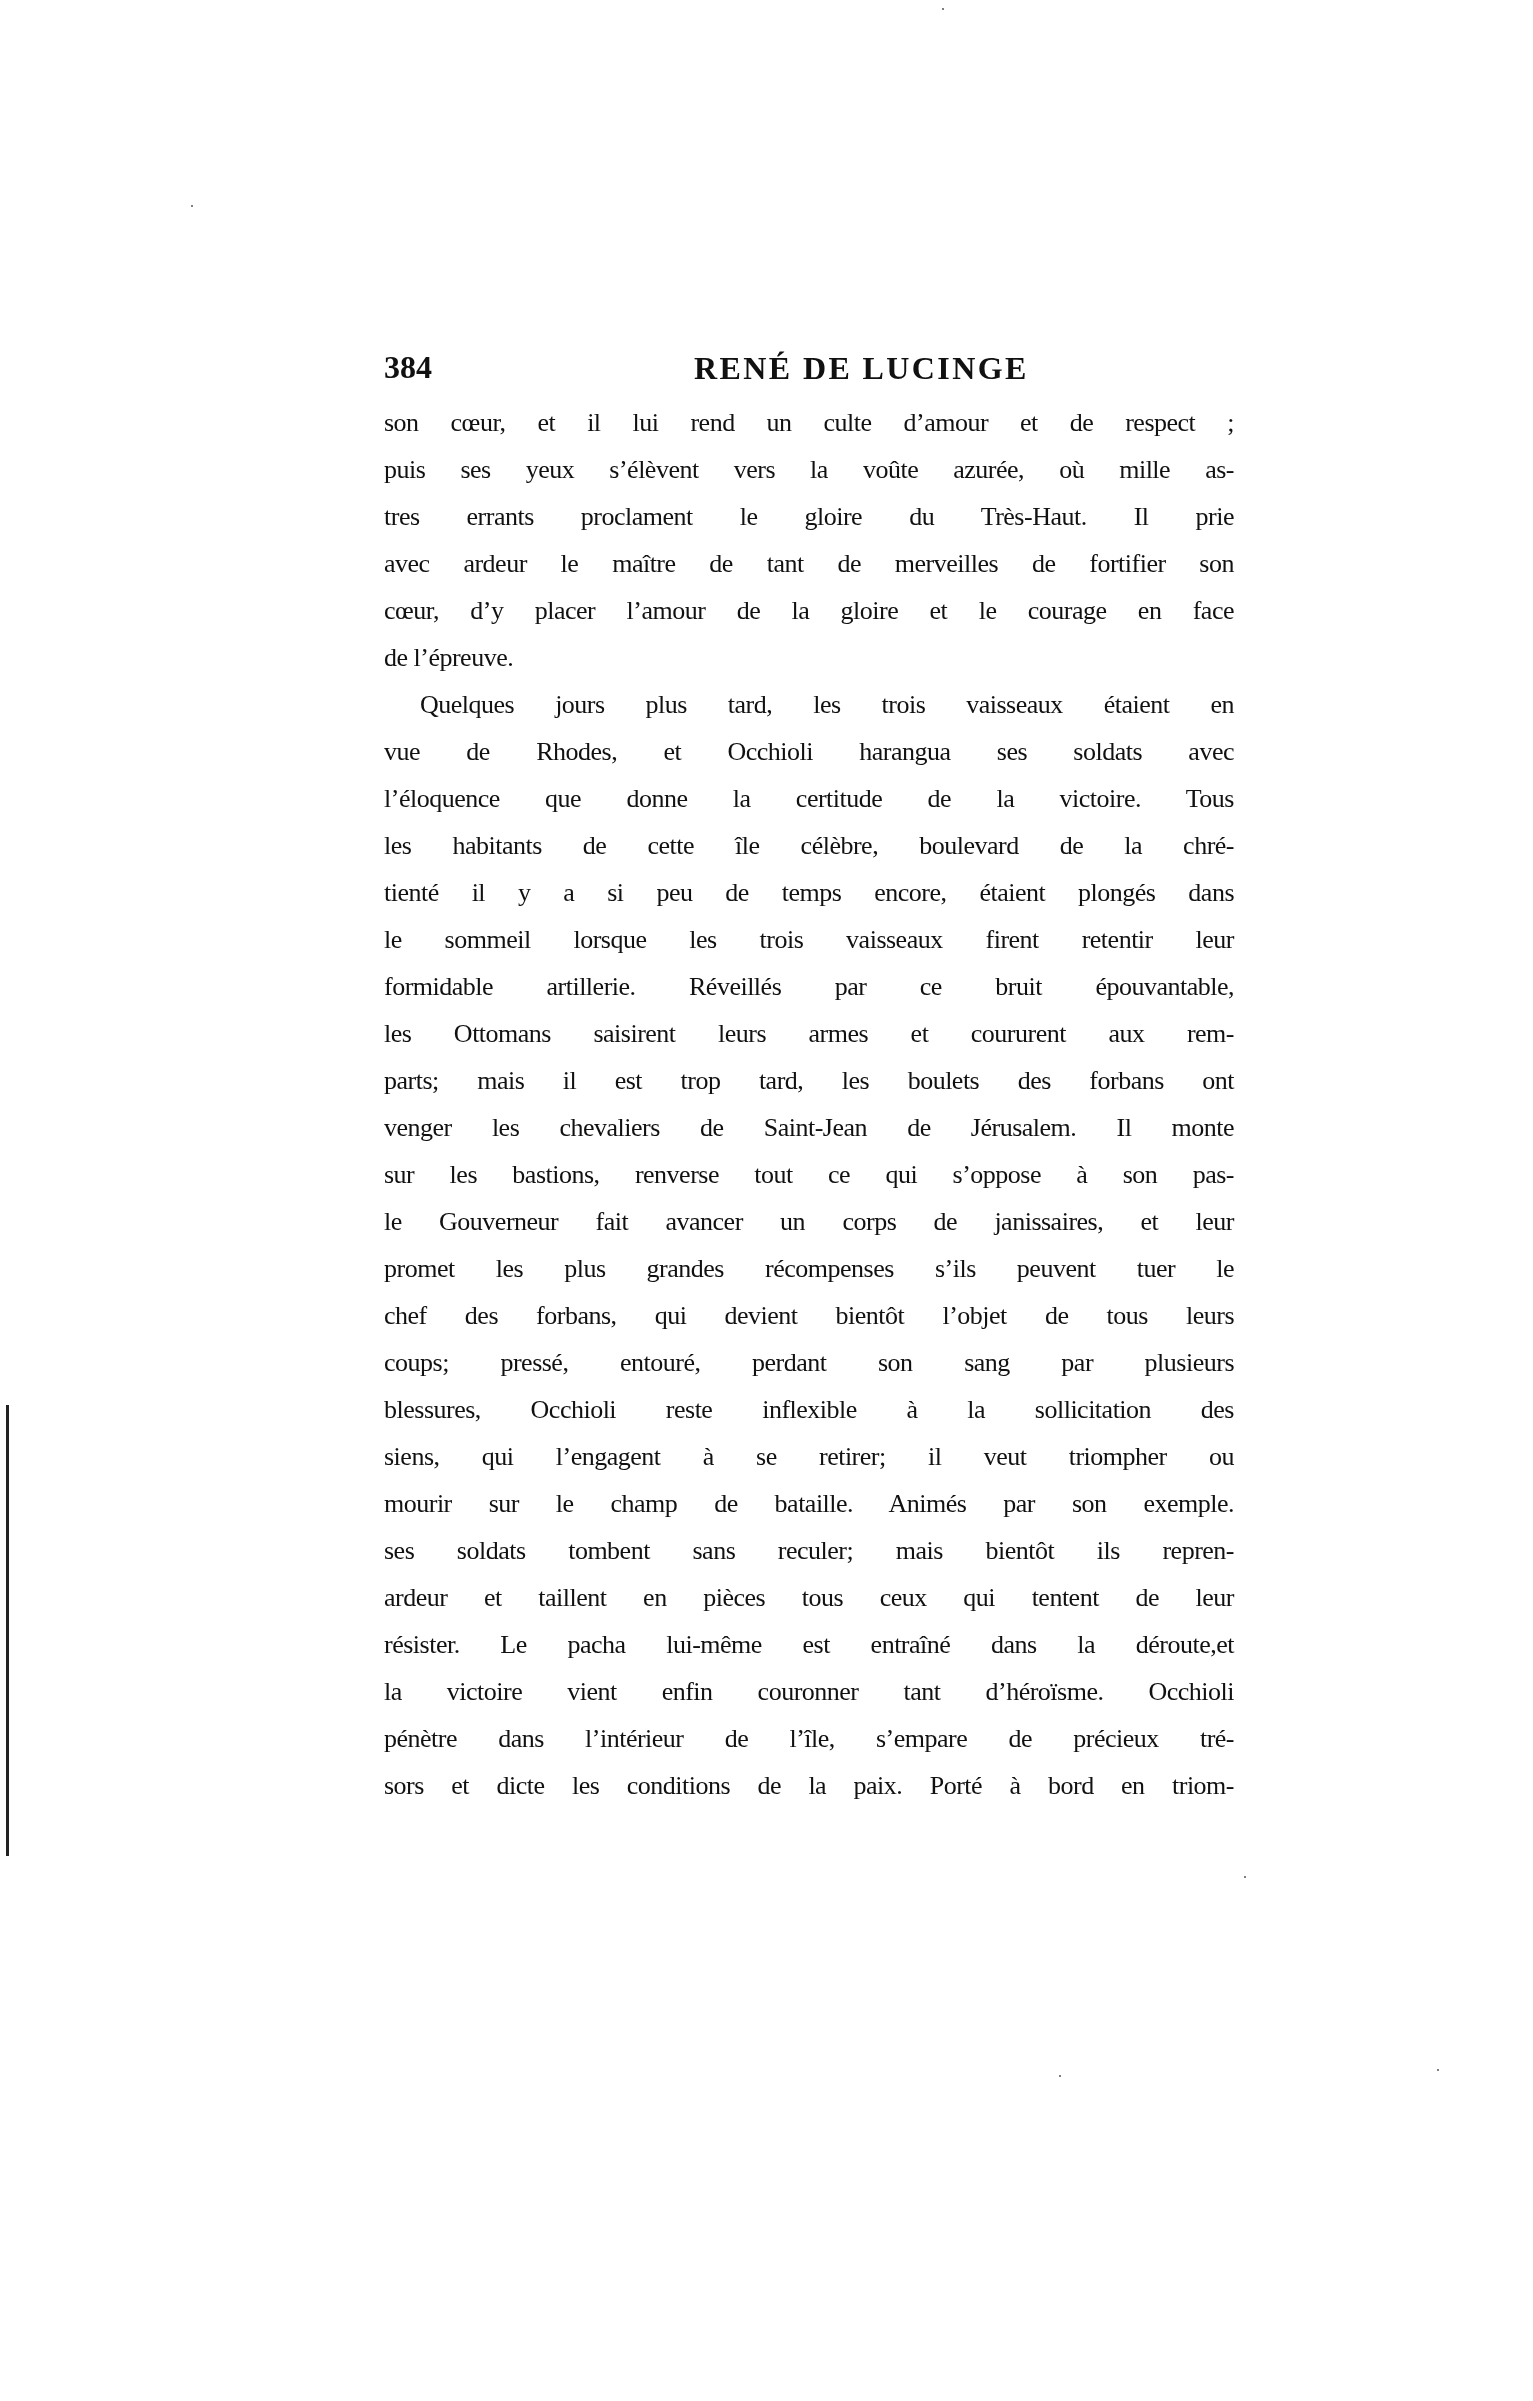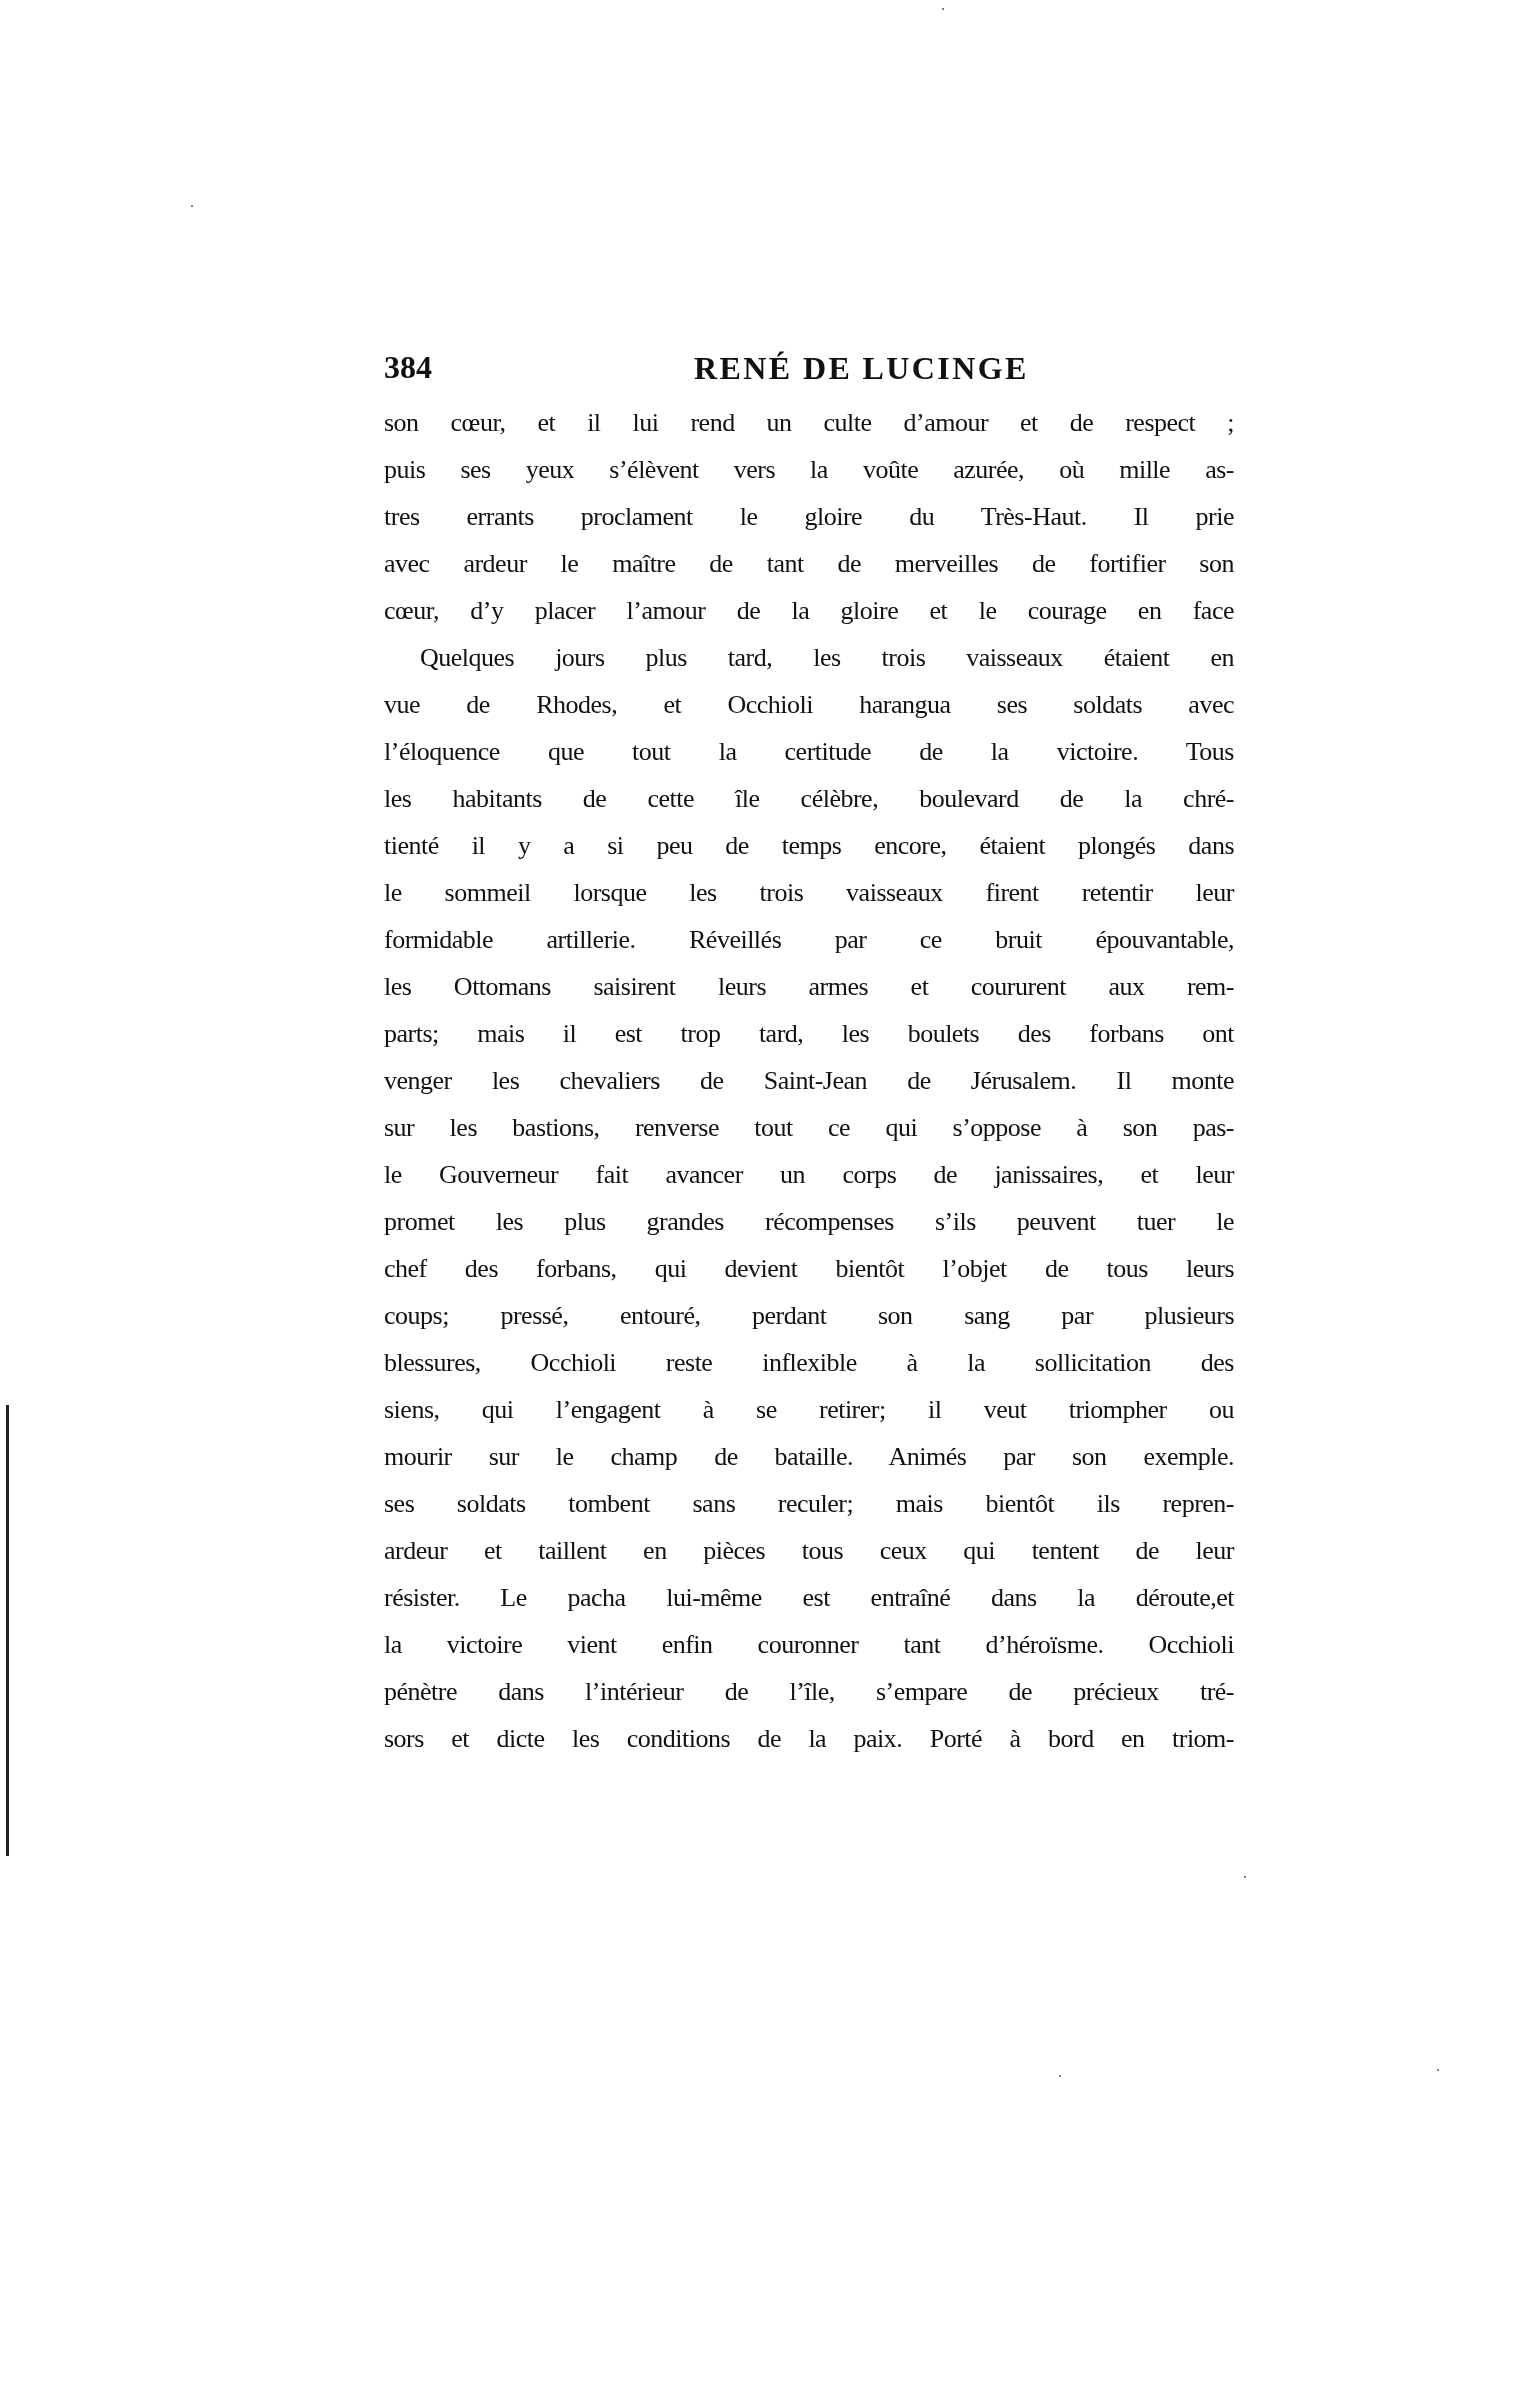--- a/index.html
+++ b/index.html
@@ -33,25 +33,26 @@
     <span class="running-title">RENÉ DE LUCINGE</span>
   </div>
 
   <div class="body-text">
     <div class="paragraph">
       <span class="line">son cœur, et il lui rend un culte d’amour et de respect ;</span>
       <span class="line">puis ses yeux s’élèvent vers la voûte azurée, où mille as-</span>
       <span class="line">tres errants proclament le gloire du Très-Haut. Il prie</span>
       <span class="line">avec ardeur le maître de tant de merveilles de fortifier son</span>
       <span class="line">cœur, d’y placer l’amour de la gloire et le courage en face</span>
+      <span class="line last">de l’épreuve.</span>
     </div>
     <div class="paragraph">
       <span class="line indent">Quelques jours plus tard, les trois vaisseaux étaient en</span>
       <span class="line">vue de Rhodes, et Occhioli harangua ses soldats avec</span>
-      <span class="line">l’éloquence que tout la certitude de la victoire. Tous</span>
+      <span class="line">l’éloquence que donne la certitude de la victoire. Tous</span>
       <span class="line">les habitants de cette île célèbre, boulevard de la chré-</span>
       <span class="line">tienté il y a si peu de temps encore, étaient plongés dans</span>
       <span class="line">le sommeil lorsque les trois vaisseaux firent retentir leur</span>
       <span class="line">formidable artillerie. Réveillés par ce bruit épouvantable,</span>
       <span class="line">les Ottomans saisirent leurs armes et coururent aux rem-</span>
       <span class="line">parts; mais il est trop tard, les boulets des forbans ont</span>
       <span class="line">venger les chevaliers de Saint-Jean de Jérusalem. Il monte</span>
       <span class="line">sur les bastions, renverse tout ce qui s’oppose à son pas-</span>
       <span class="line">le Gouverneur fait avancer un corps de janissaires, et leur</span>
       <span class="line">promet les plus grandes récompenses s’ils peuvent tuer le</span>

